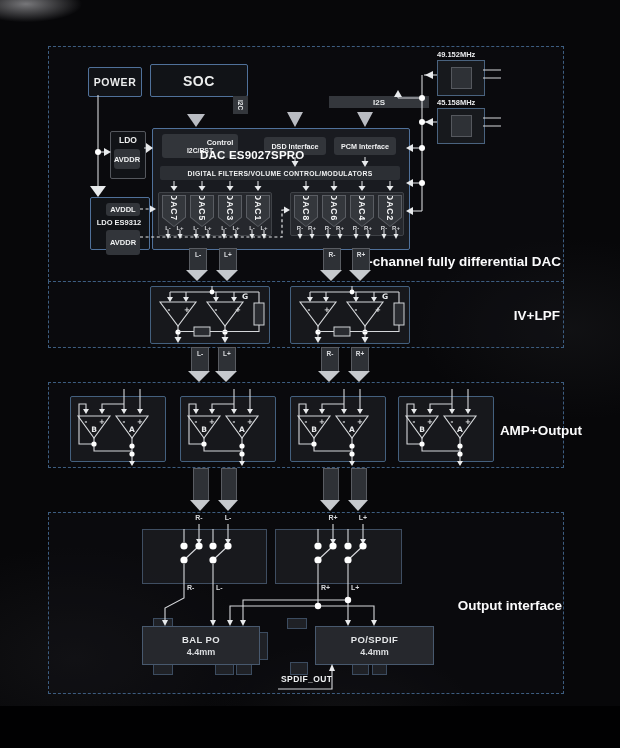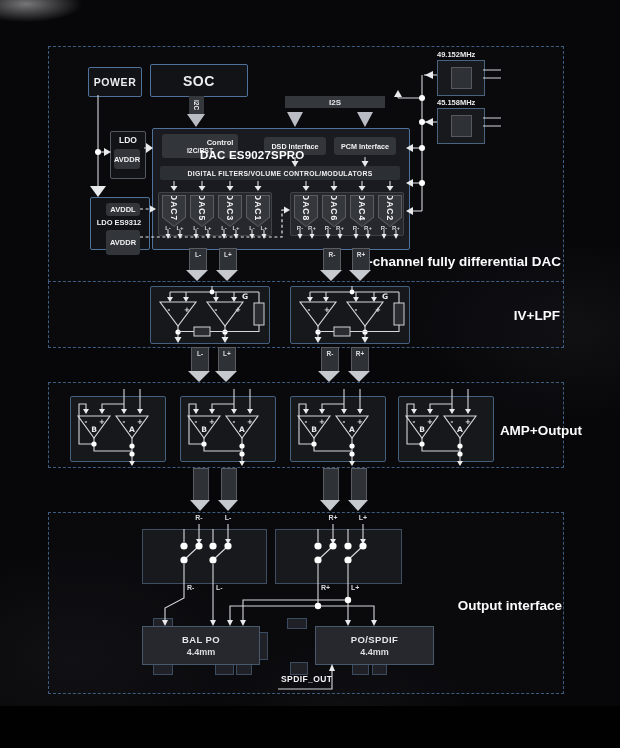--- a/index.html
+++ b/index.html
@@ -22,21 +22,21 @@
   .chev{position:absolute;width:24px;height:32px;clip-path:polygon(0 0,100% 0,100% 70%,50% 100%,0 70%);background:#5a5d63;}
   .chev .in{position:absolute;left:1px;top:1px;right:1px;bottom:1px;clip-path:polygon(0 0,100% 0,100% 70%,50% 100%,0 70%);background:#34373c;display:flex;align-items:center;justify-content:center;}
   .chev .vt{writing-mode:vertical-rl;font-size:8.5px;font-weight:700;color:#f2f3f4;letter-spacing:1px;padding-bottom:6px;}
   .pin{position:absolute;width:12px;font-size:6px;color:#d4d6d9;text-align:center;font-weight:700;}
   .fat{position:absolute;width:16px;background:#2e3136;border:1px solid #595c62;border-bottom:none;display:flex;justify-content:center;}
   .fat span{font-size:6.5px;color:#dcdee1;font-weight:700;padding-top:2px;}
   .fat-tip{position:absolute;width:0;height:0;border-left:11px solid transparent;border-right:11px solid transparent;border-top:11px solid #c6c9cd;}
   .fat-sm{width:14px;background:#2e3136;border:1px solid #595c62;border-bottom:none;position:absolute;}
   .fat-tip-sm{position:absolute;width:0;height:0;border-left:10px solid transparent;border-right:10px solid transparent;border-top:11px solid #c6c9cd;}
   .caption{position:absolute;font-weight:700;color:#fbfbfc;}
-  .buslbl{position:absolute;background:#34373c;display:flex;align-items:center;justify-content:center;color:#e6e8ea;}
+  .buslbl{position:absolute;background:#34373c;display:flex;align-items:center;justify-content:center;color:#e6e8ea;margin-left:44px;}
   .bustip{position:absolute;width:0;height:0;}
   .osclbl{position:absolute;font-size:7.5px;font-weight:700;color:#e9eaec;}
   .oscbox{position:absolute;border:1px solid #4a637f;background:#17191d;}
   .oscin{position:absolute;background:#2e3136;border:1px solid #55585e;}
   .jack{position:absolute;background:#26282d;border:1px solid #48596e;display:flex;flex-direction:column;align-items:center;justify-content:center;z-index:3;}
   .jack .l1{font-size:9.5px;font-weight:700;color:#e3e5e7;letter-spacing:.4px;}
   .jack .l2{font-size:9px;font-weight:700;color:#dcdee1;margin-top:2px;}
   .tab{position:absolute;background:#1f2126;border:1px solid #3c4c60;z-index:2;}
   .swlbl{position:absolute;font-size:7px;font-weight:700;color:#d8dadd;width:16px;text-align:center;}
   .swbox{position:absolute;background:rgba(33,35,40,.6);border:1px solid #3f4e62;}

